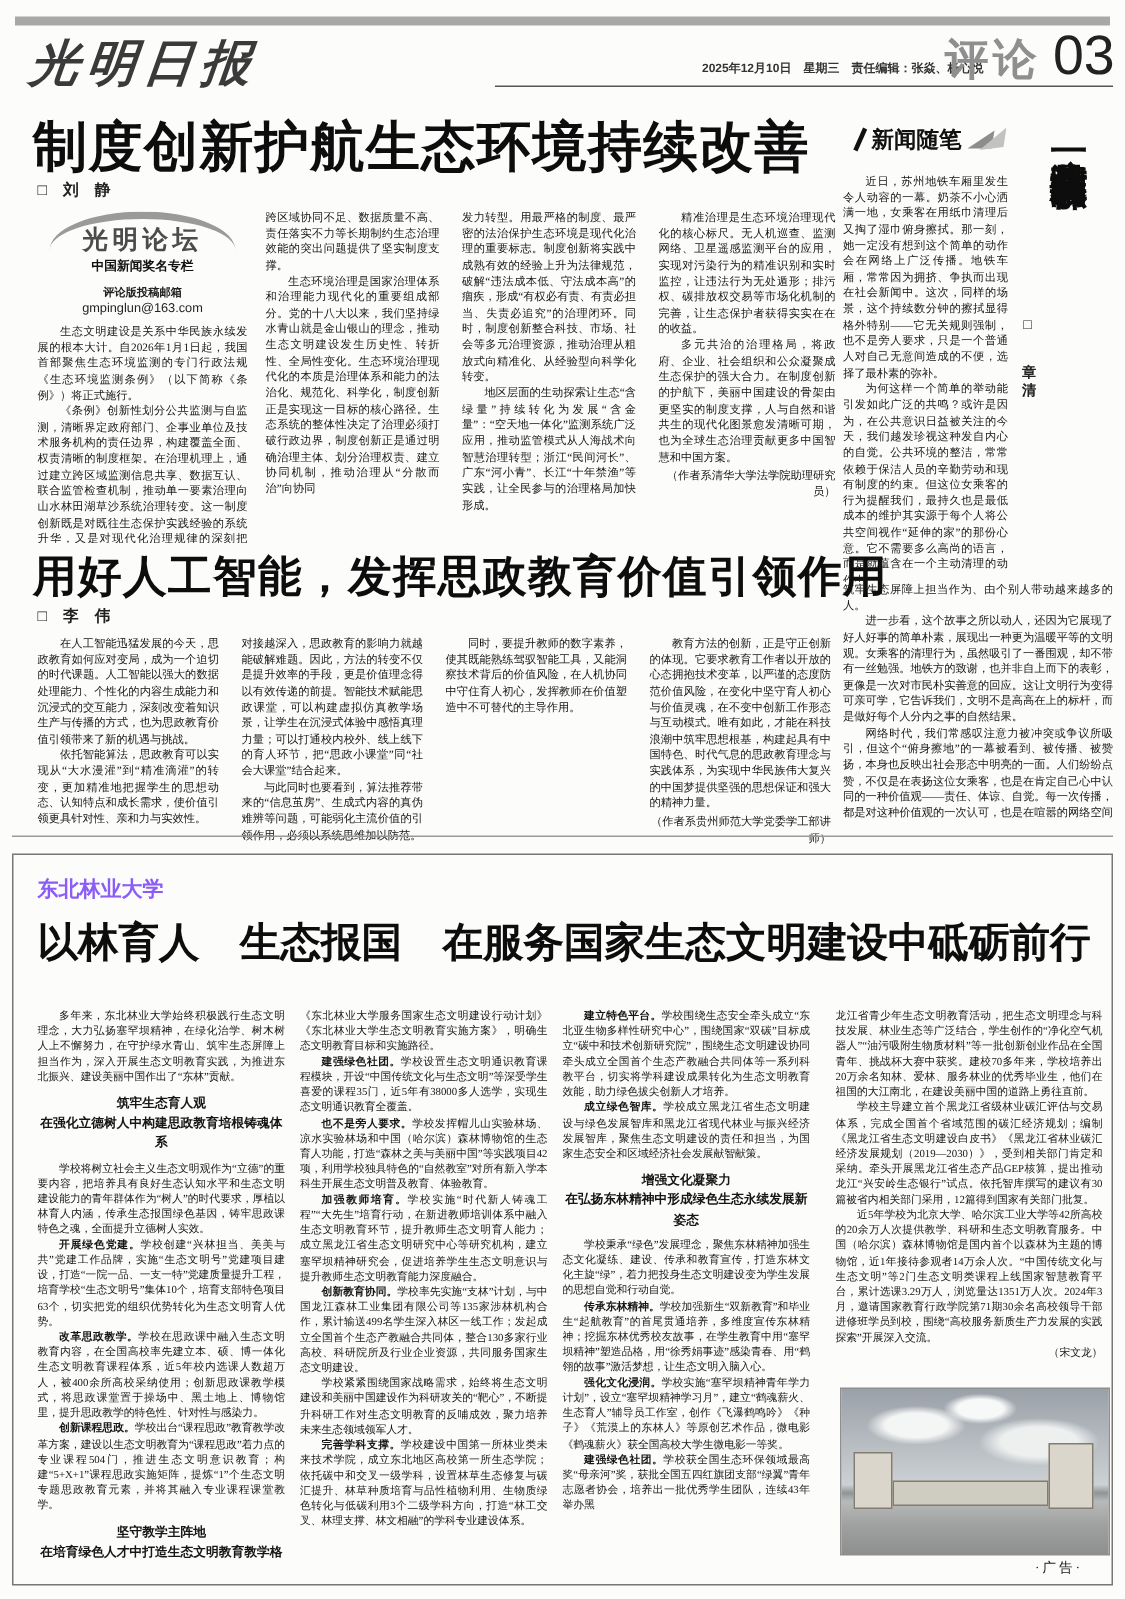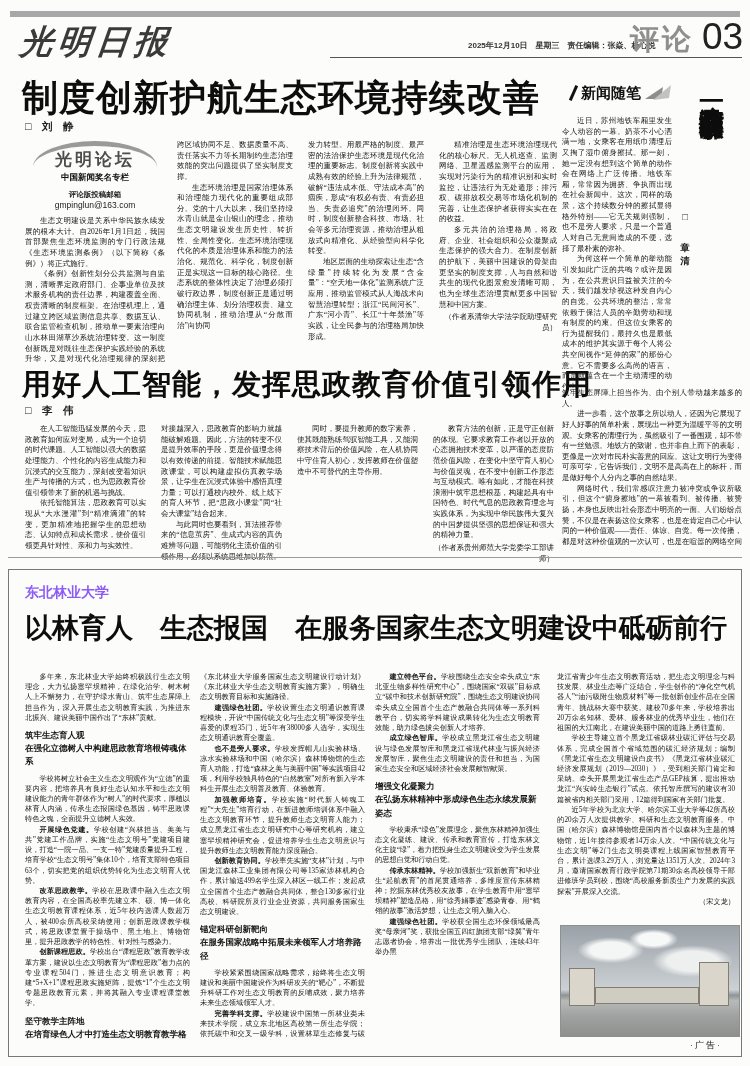--- a/index.html
+++ b/index.html
@@ -52,21 +52,21 @@
           font-weight:900;font-size:25px;letter-spacing:1px;color:#0d0d0d;}
   .eby{left:678px;top:212px;font-size:9.5px;font-weight:bold;letter-spacing:5px;color:#222;}
 
   
   .secline{left:8px;top:557px;width:734px;height:1px;background:#9a9a9a;}
   .adbox{left:8px;top:569px;width:732px;height:486px;border:1.5px solid #777;}
   .adorg{left:25px;top:584px;font-family:"Liberation Sans",sans-serif;font-weight:900;font-size:14px;color:#8b5cf6;}
   .adheadline{left:25px;top:610px;width:700px;text-align:right;font-family:"Liberation Sans",sans-serif;
               font-weight:900;font-size:27px;color:#0d0d0d;white-space:nowrap;}
   .adcol{font-size:7.2px;line-height:1.42;}
-  .subh{font-family:"Liberation Sans",sans-serif;font-weight:bold;text-align:left;
+  .subh{font-family:"Liberation Sans",sans-serif;font-weight:bold;text-align:center;
         font-size:8.5px;line-height:1.55;margin:6px 0 5px;}
   .subh div{text-indent:0;}
 
   
   .photo{left:560px;top:925px;width:178px;height:110px;border:1px solid #8f8f8f;
     background:
       radial-gradient(46px 18px at 28% 22%, #f4f5f5 45%, rgba(255,255,255,0) 72%),
       radial-gradient(56px 22px at 74% 32%, #eef0f0 45%, rgba(255,255,255,0) 72%),
       radial-gradient(34px 14px at 52% 12%, #f7f8f8 45%, rgba(255,255,255,0) 72%),
       linear-gradient(#9aa1a8 0%, #ccd1d4 58%, #8f9496 63%, #b7bab9 68%, #9fa2a1 82%, #8e908e 100%);}
@@ -181,37 +181,34 @@
     </div>
 
   </div>
 
   <div class="abs bt adcol" style="left:200px;top:672px;width:165px;height:368px;">
     <p class="cont">《东北林业大学服务国家生态文明建设行动计划》《东北林业大学生态文明教育实施方案》，明确生态文明教育目标和实施路径。</p>
     <p><b class="lead">建强绿色社团。</b><span>学校设置生态文明通识教育课程模块，开设“中国传统文化与生态文明”等深受学生喜爱的课程35门，近5年有38000多人选学，实现生态文明通识教育全覆盖。</span></p>
     <p><b class="lead">也不是旁人要求。</b><span>学校发挥帽儿山实验林场、凉水实验林场和中国（哈尔滨）森林博物馆的生态育人功能，打造“森林之美与美丽中国”等实践项目42项，利用学校独具特色的“自然教室”对所有新入学本科生开展生态文明普及教育、体验教育。</span></p>
     <p><b class="lead">加强教师培育。</b><span>学校实施“时代新人铸魂工程”“大先生”培育行动，在新进教师培训体系中融入生态文明教育环节，提升教师生态文明育人能力；成立黑龙江省生态文明研究中心等研究机构，建立塞罕坝精神研究会，促进培养学生生态文明意识与提升教师生态文明教育能力深度融合。</span></p>
     <p><b class="lead">创新教育协同。</b><span>学校率先实施“支林”计划，与中国龙江森林工业集团有限公司等135家涉林机构合作，累计输送499名学生深入林区一线工作；发起成立全国首个生态产教融合共同体，整合130多家行业高校、科研院所及行业企业资源，共同服务国家生态文明建设。</span></p>
-    <div class="subh">
-      <div>锚定科研创新靶向</div>
-      <div>在服务国家战略中拓展未来领军人才培养路径</div>
-    </div>
     <p>学校紧紧围绕国家战略需求，始终将生态文明建设和美丽中国建设作为科研攻关的“靶心”，不断提升科研工作对生态文明教育的反哺成效，聚力培养未来生态领域领军人才。</p>
     <p><b class="lead">完善学科支撑。</b><span>学校建设中国第一所林业类未来技术学院，成立东北地区高校第一所生态学院；依托碳中和交叉一级学科，设置林草生态修复与碳汇提升、林草种质培育与品性植物利用、生物质绿色转化与低碳利用3个二级学科方向，打造“林工交叉、林理支撑、林文相融”的学科专业建设体系。</span></p>
   </div>
 
   <div class="abs bt adcol" style="left:375px;top:672px;width:165px;height:368px;">
     <p><b class="lead">建立特色平台。</b><span>学校围绕生态安全牵头成立“东北亚生物多样性研究中心”，围绕国家“双碳”目标成立“碳中和技术创新研究院”，围绕生态文明建设协同牵头成立全国首个生态产教融合共同体等一系列科教平台，切实将学科建设成果转化为生态文明教育效能，助力绿色拔尖创新人才培养。</span></p>
     <p><b class="lead">成立绿色智库。</b><span>学校成立黑龙江省生态文明建设与绿色发展智库和黑龙江省现代林业与振兴经济发展智库，聚焦生态文明建设的责任和担当，为国家生态安全和区域经济社会发展献智献策。</span></p>
     <div class="subh">
       <div>增强文化凝聚力</div>
       <div>在弘扬东林精神中形成绿色生态永续发展新姿态</div>
     </div>
     <p>学校秉承“绿色”发展理念，聚焦东林精神加强生态文化凝练、建设、传承和教育宣传，打造东林文化主旋“绿”，着力把投身生态文明建设变为学生发展的思想自觉和行动自觉。</p>
     <p><b class="lead">传承东林精神。</b><span>学校加强新生“双新教育”和毕业生“起航教育”的首尾贯通培养，多维度宣传东林精神；挖掘东林优秀校友故事，在学生教育中用“塞罕坝精神”塑造品格，用“徐秀娟事迹”感染青春、用“鹤翎的故事”激活梦想，让生态文明入脑入心。</span></p>
+    <p><b class="lead">强化文化浸润。</b><span>学校实施“塞罕坝精神青年学力计划”，设立“塞罕坝精神学习月”，建立“鹤魂薪火、生态育人”辅导员工作室，创作《飞瀑鹤鸣吟》《种子》《荒漠上的东林人》等原创艺术作品，微电影《鹤魂薪火》获全国高校大学生微电影一等奖。</span></p>
     <p><b class="lead">建强绿色社团。</b><span>学校获全国生态环保领域最高奖“母亲河”奖，获批全国五四红旗团支部“绿翼”青年志愿者协会，培养出一批优秀学生团队，连续43年举办黑</span></p>
   </div>
 
   <div class="abs bt adcol" style="left:557px;top:672px;width:178px;height:240px;">
     <p class="cont">龙江省青少年生态文明教育活动，把生态文明理念与科技发展、林业生态等广泛结合，学生创作的“净化空气机器人”“油污吸附生物质材料”等一批创新创业作品在全国青年、挑战杯大赛中获奖。建校70多年来，学校培养出20万余名知林、爱林、服务林业的优秀毕业生，他们在祖国的大江南北，在建设美丽中国的道路上勇往直前。</p>
     <p>学校主导建立首个黑龙江省级林业碳汇评估与交易体系，完成全国首个省域范围的碳汇经济规划；编制《黑龙江省生态文明建设白皮书》《黑龙江省林业碳汇经济发展规划（2019—2030）》，受到相关部门肯定和采纳。牵头开展黑龙江省生态产品GEP核算，提出推动龙江“兴安岭生态银行”试点。依托智库撰写的建议有30篇被省内相关部门采用，12篇得到国家有关部门批复。</p>
     <p>近5年学校为北京大学、哈尔滨工业大学等42所高校的20余万人次提供教学、科研和生态文明教育服务。中国（哈尔滨）森林博物馆是国内首个以森林为主题的博物馆，近1年接待参观者14万余人次。“中国传统文化与生态文明”等2门生态文明类课程上线国家智慧教育平台，累计选课3.29万人，浏览量达1351万人次。2024年3月，邀请国家教育行政学院第71期30余名高校领导干部进修班学员到校，围绕“高校服务新质生产力发展的实践探索”开展深入交流。</p>
     <p class="adcredit">（宋文龙）</p>
   </div>
 

